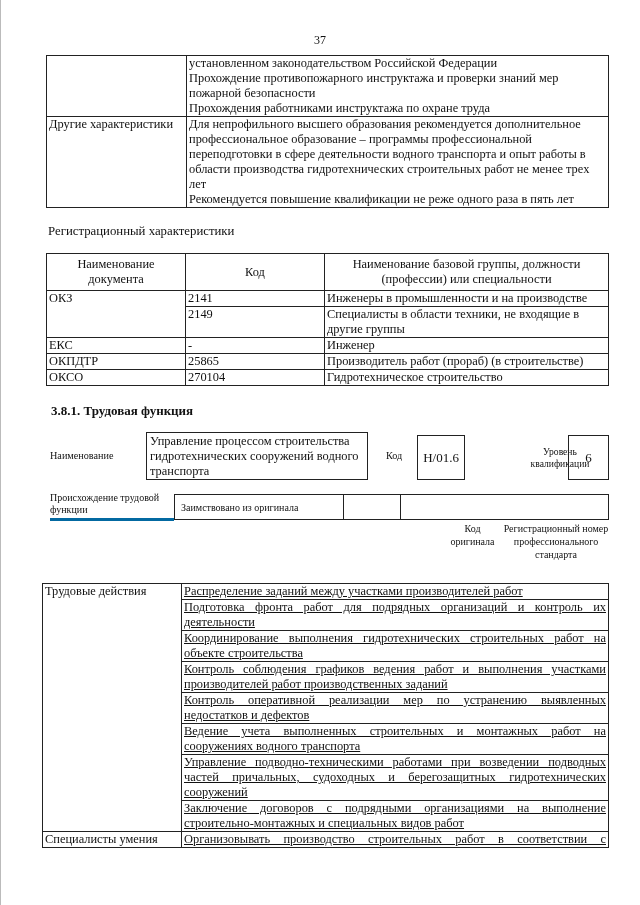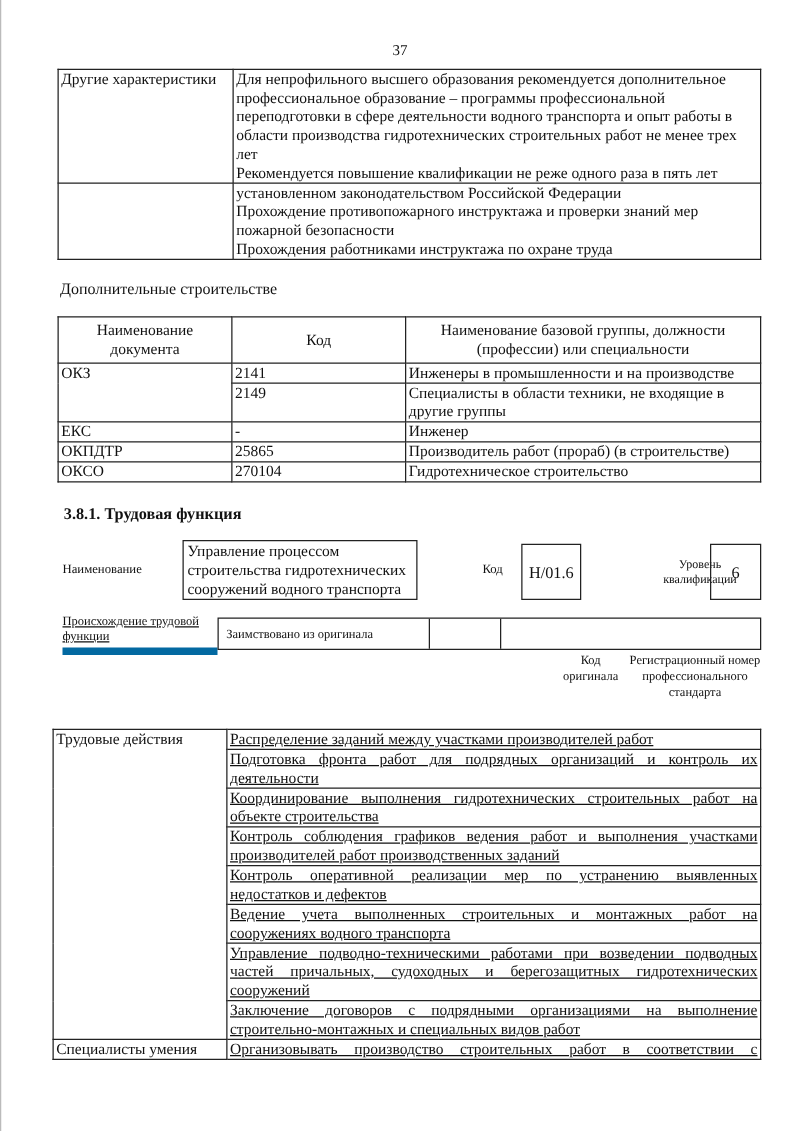--- a/index.html
+++ b/index.html
@@ -14,26 +14,26 @@
   td { border: 1px solid #222; vertical-align: top; padding: 0 2px; font-size: 12.4px; line-height: 15px; }
   .t1 { left: 46px; top: 55px; width: 563px; }
   .t1 td.c1 { width: 135px; }
   .sub-title { left: 48px; top: 224px; font-size: 12.8px; }
   .t2 { left: 46px; top: 253px; width: 563px; }
   .t2 td.h { text-align: center; vertical-align: middle; padding: 3px 2px; }
   .t2 td.w1 { width: 134px; }
   .t2 td.w2 { width: 134px; }
   .sec { left: 51px; top: 403px; font-weight: bold; font-size: 13px; }
   .lbl-name { left: 50px; top: 450px; font-size: 10.2px; }
-  .box-name { left: 146px; top: 432px; width: 188px; height: 48px; border: 1px solid #222; font-size: 12.4px; line-height: 15px; padding: 1px 3px; box-sizing: border-box; }
+  .box-name { left: 146px; top: 432px; width: 222px; height: 48px; border: 1px solid #222; font-size: 12.4px; line-height: 15px; padding: 1px 3px; box-sizing: border-box; }
   .lbl-code { left: 386px; top: 450px; font-size: 10.2px; }
   .box-code { left: 417px; top: 435px; width: 48px; height: 45px; border: 1px solid #222; display: flex; align-items: center; justify-content: center; font-size: 13px; box-sizing: border-box; }
   .lbl-level { left: 478px; top: 446px; width: 74px; text-align: center; font-size: 9.6px; line-height: 12px; margin-left: 45px; }
   .box-level { left: 568px; top: 435px; width: 41px; height: 45px; border: 1px solid #222; display: flex; align-items: center; justify-content: center; font-size: 13px; box-sizing: border-box; }
-  .lbl-origin { left: 50px; top: 492px; font-size: 10px; line-height: 12px; width: 124px; border-bottom: 6px solid #0369a1; padding-bottom: 2px; text-decoration: underline; }
+  .lbl-origin { left: 50px; top: 492px; font-size: 10px; line-height: 12px; width: 124px; border-bottom: 3px solid #0369a1; padding-bottom: 2px; }
   .origin-row { left: 174px; top: 494px; height: 26px; width: 435px; border: 1px solid #222; display: flex; box-sizing: border-box; }
   .origin-row > div { border-right: 1px solid #222; height: 100%; display: flex; align-items: center; font-size: 10px; padding: 0 6px; box-sizing: border-box; }
   .origin-row > div:last-child { border-right: none; }
   .o1 { width: 103px; }
   .o2 { width: 169px; }
   .o3 { width: 57px; }
   .o4 { flex: 1; }
   .o1 .x { font-size: 13px; margin-left: 14px; }
   .cap-code { left: 444px; top: 522px; width: 57px; text-align: center; font-size: 10px; line-height: 13px; }
   .cap-reg { left: 503px; top: 522px; width: 106px; text-align: center; font-size: 10px; line-height: 13px; }
@@ -44,38 +44,38 @@
 </style>
 </head>
 <body>
 
 <div class="abs left-rule"></div>
 <div class="abs page-num">37</div>
 
 <table class="abs t1">
   <tbody>
       <tr>
-    <td class="c1">Другие характеристики</td>
-    <td>
-      <div>Для непрофильного высшего образования рекомендуется дополнительное профессиональное образование – программы профессиональной переподготовки в сфере деятельности водного транспорта и опыт работы в области производства гидротехнических строительных работ не менее трех лет</div>
-      <div>Рекомендуется повышение квалификации не реже одного раза в пять лет</div>
-    </td>
-  </tr>
-  <tr>
     <td class="c1"></td>
     <td>
       <div>установленном законодательством Российской Федерации</div>
       <div>Прохождение противопожарного инструктажа и проверки знаний мер пожарной безопасности</div>
       <div>Прохождения работниками инструктажа по охране труда</div>
     </td>
   </tr>
+  <tr>
+    <td class="c1">Другие характеристики</td>
+    <td>
+      <div>Для непрофильного высшего образования рекомендуется дополнительное профессиональное образование – программы профессиональной переподготовки в сфере деятельности водного транспорта и опыт работы в области производства гидротехнических строительных работ не менее трех лет</div>
+      <div>Рекомендуется повышение квалификации не реже одного раза в пять лет</div>
+    </td>
+  </tr>
 </tbody>
   </table>
 
-<div class="abs sub-title">Дополнительные строительстве</div>
+<div class="abs sub-title">Регистрационный характеристики</div>
 
 <table class="abs t2">
   <tbody>
       <tr>
     <td class="h w1">Наименование документа</td>
     <td class="h w2">Код</td>
     <td class="h">Наименование базовой группы, должности (профессии) или специальности</td>
   </tr>
   <tr>
     <td rowspan="2">ОКЗ</td>

